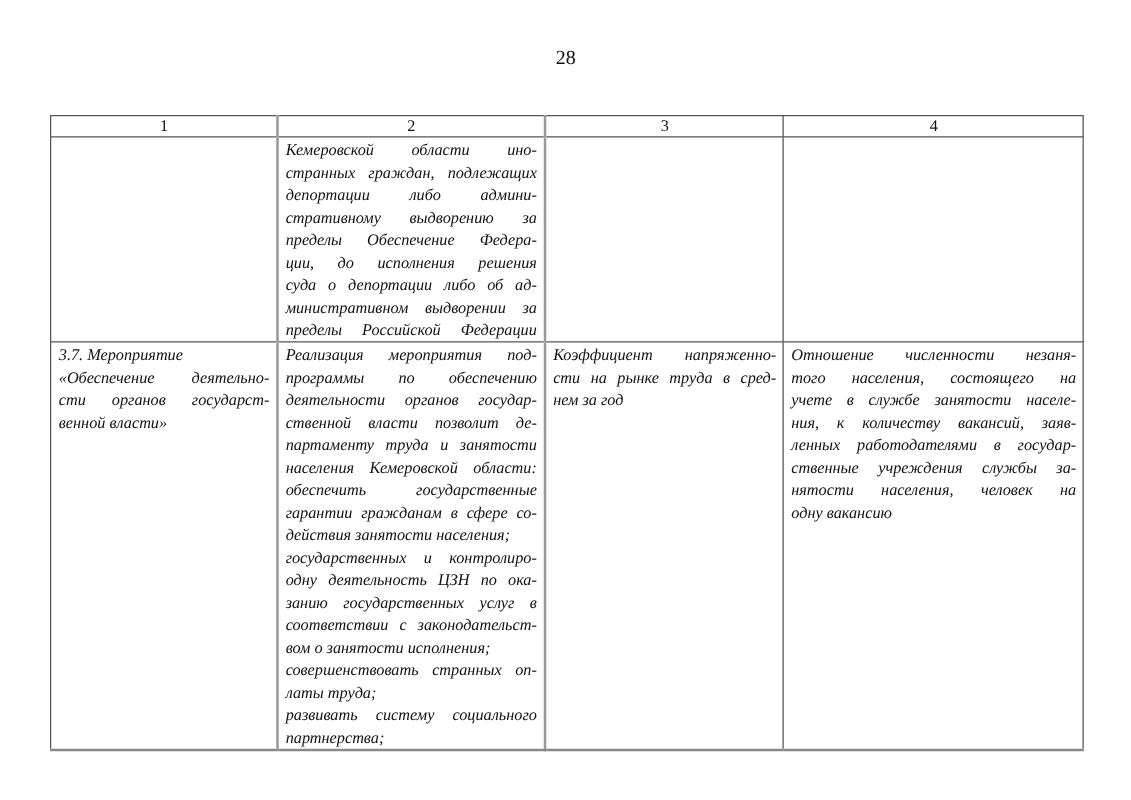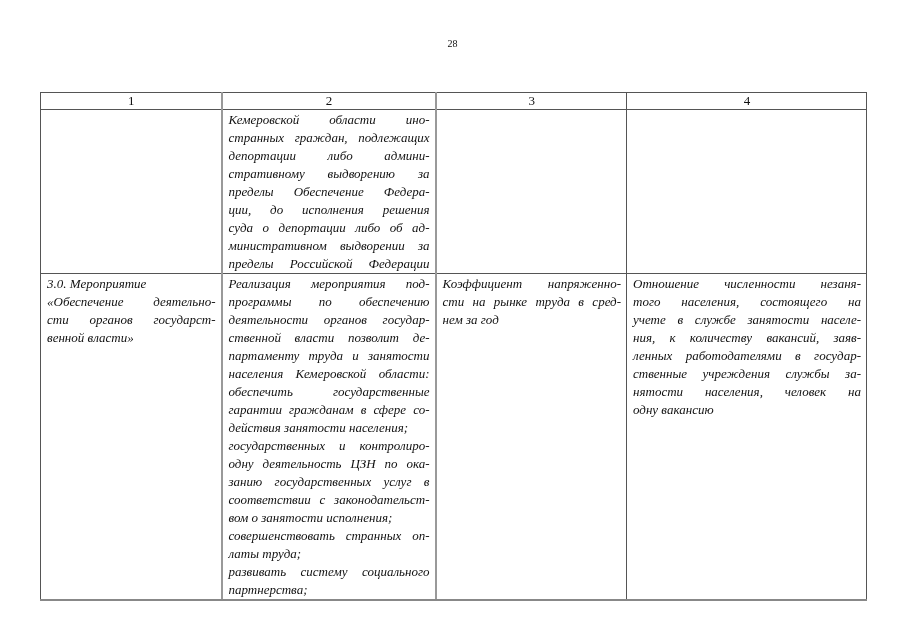--- a/index.html
+++ b/index.html
@@ -1,19 +1,19 @@
 <!DOCTYPE html>
 <html><head>
 <meta charset="utf-8">
 <style>
   html, body { margin:0; padding:0; background:#ffffff; }
   body { width:905px; height:640px; position:relative; overflow:hidden;
          font-family:"Liberation Serif", serif; color:#111; }
   .page-num { position:absolute; top:38px; left:0; width:905px; text-align:center;
-              font-size:10px; }
+              font-size:16px; }
   table { position:absolute; top:92px; left:40px; border-collapse:collapse;
           width:826px; table-layout:fixed; }
   td { border:1px solid #555; vertical-align:top; padding:1px 5px 0 6px;
        font-size:13px; line-height:18px; }
   td.c2 { border-right:2px solid #999; border-left:2px solid #999; }
   tr.hdr td { text-align:center; height:16px; line-height:16px; padding-top:0; }
   .line { display:block; text-align:justify; text-align-last:justify; white-space:nowrap;font-style:italic; }
   .line.last { text-align-last:left; }
   tr.r1 td { height:153px; }
   tr.r2 td { height:310px; }
@@ -49,21 +49,21 @@
       <span class="line">ции, до исполнения решения</span>
       <span class="line">суда о депортации либо об ад-</span>
       <span class="line">министративном выдворении за</span>
       <span class="line">пределы Российской Федерации</span>
     </td>
     <td></td>
     <td></td>
   </tr>
   <tr class="r2">
     <td>
-      <span class="line last">3.0. Мероприятие</span>
+      <span class="line last">3.7. Мероприятие</span>
       <span class="line">«Обеспечение деятельно-</span>
       <span class="line">сти органов государст-</span>
       <span class="line last">венной власти»</span>
     </td>
     <td class="c2">
       <span class="line">Реализация мероприятия под-</span>
       <span class="line">программы по обеспечению</span>
       <span class="line">деятельности органов государ-</span>
       <span class="line">ственной власти позволит де-</span>
       <span class="line">партаменту труда и занятости</span>

